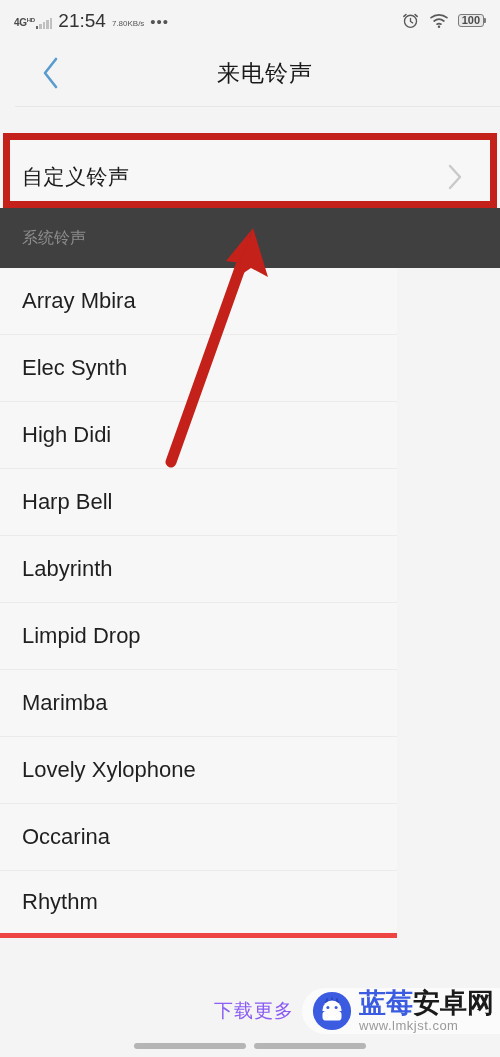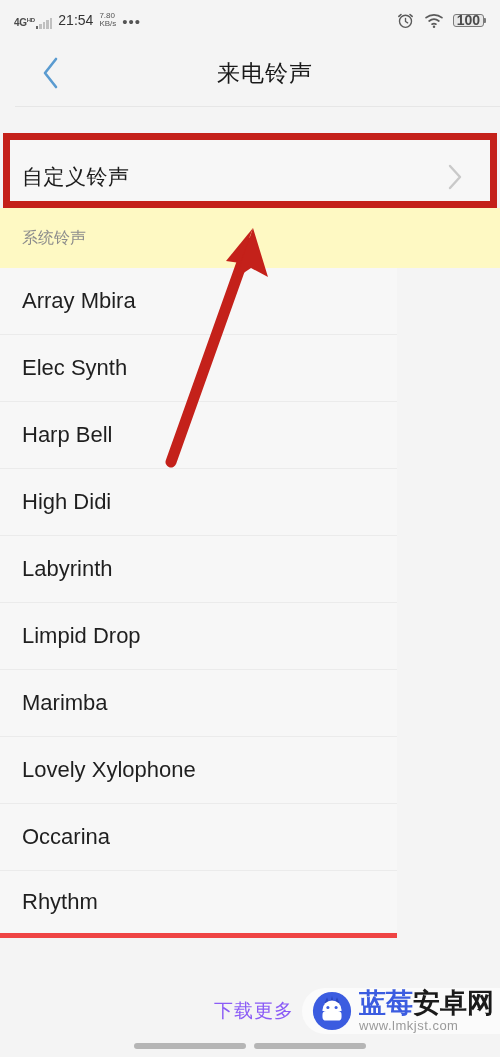--- a/index.html
+++ b/index.html
@@ -21,31 +21,31 @@
   .net-wrap{ display:flex; align-items:flex-end; gap:1px; }
   .net-label{ font-size:10px; font-weight:bold; color:#4a4a4a; line-height:10px; letter-spacing:-.3px;}
   .net-label sup{ font-size:6px; vertical-align:super;}
   .bars{ display:flex; align-items:flex-end; gap:1px; height:11px;}
   .bars i{ display:block; width:2.5px; background:#c0c0c0;}
   .bars i:nth-child(1){height:3px;background:#666;}
   .bars i:nth-child(2){height:5px;}
   .bars i:nth-child(3){height:7px;}
   .bars i:nth-child(4){height:9px;}
   .bars i:nth-child(5){height:11px;}
-  .clock{ font-size:14px; color:#333; line-height:17px; font-weight:400;}
-  .rate{ display:flex; flex-direction:column; line-height:8px; margin-bottom:1px;}
+  .clock{ font-size:19px; color:#333; line-height:17px; font-weight:400;}
+  .rate{ display:flex; flex-direction:row; line-height:8px; margin-bottom:1px;}
   .rate span{ font-size:8px; color:#555;}
   .dots{ font-size:15px; color:#555; line-height:10px; letter-spacing:1px; margin-bottom:2px;}
   .sb-right{ margin-left:auto; display:flex; align-items:center; gap:9px;}
   .batt{
     display:flex; align-items:center;
   }
   .batt-body{
     border:1.5px solid #7a7a7a; border-radius:3px;
-    font-size:14px; color:#4a4a4a; padding:1px 3px; line-height:9px;
+    font-size:11px; color:#4a4a4a; padding:1px 3px; line-height:9px;
     font-weight:bold; background:#e8e8e8;
   }
   .batt-cap{ width:2px; height:5px; background:#7a7a7a; border-radius:0 1px 1px 0;}
 
   
   .header{
     position:absolute; top:40px; left:15px; width:500px; height:67px;
     background:#f4f4f4; display:flex; align-items:center;
     border-bottom:1px solid #e6e6e6;
   }
@@ -63,21 +63,21 @@
     display:flex; align-items:center; background:#f7f7f7; cursor:pointer;
     padding:12px 26px 0 12px;
   }
   .custom-label{ font-size:21px; color:#1c1c1c; letter-spacing:.5px;}
   .chev-right{ margin-left:auto; }
 
   
   .section-head{
     position:absolute; top:208px; left:0; width:500px; height:60px;
     display:flex; align-items:center; padding-left:22px;
-    background:#fef9c3;
+    background:#404040;
   }
   .section-head span{ font-size:16px; color:#8c8c8c;}
 
   
   .list{
     position:absolute; top:268px; left:0; width:397px;
     background:#f7f7f7;
   }
   .list-item{
     height:67px; display:flex; align-items:center;
@@ -187,24 +187,24 @@
   </div>
 
   <div class="list" id="ringtone-list">
       <div class="list-item">
         <span>Array Mbira</span>
       </div>
       <div class="list-item">
         <span>Elec Synth</span>
       </div>
       <div class="list-item">
+        <span>High Didi</span>
+      </div>
+      <div class="list-item">
         <span>Harp Bell</span>
-      </div>
-      <div class="list-item">
-        <span>High Didi</span>
       </div>
       <div class="list-item">
         <span>Labyrinth</span>
       </div>
       <div class="list-item">
         <span>Limpid Drop</span>
       </div>
       <div class="list-item">
         <span>Marimba</span>
       </div>

